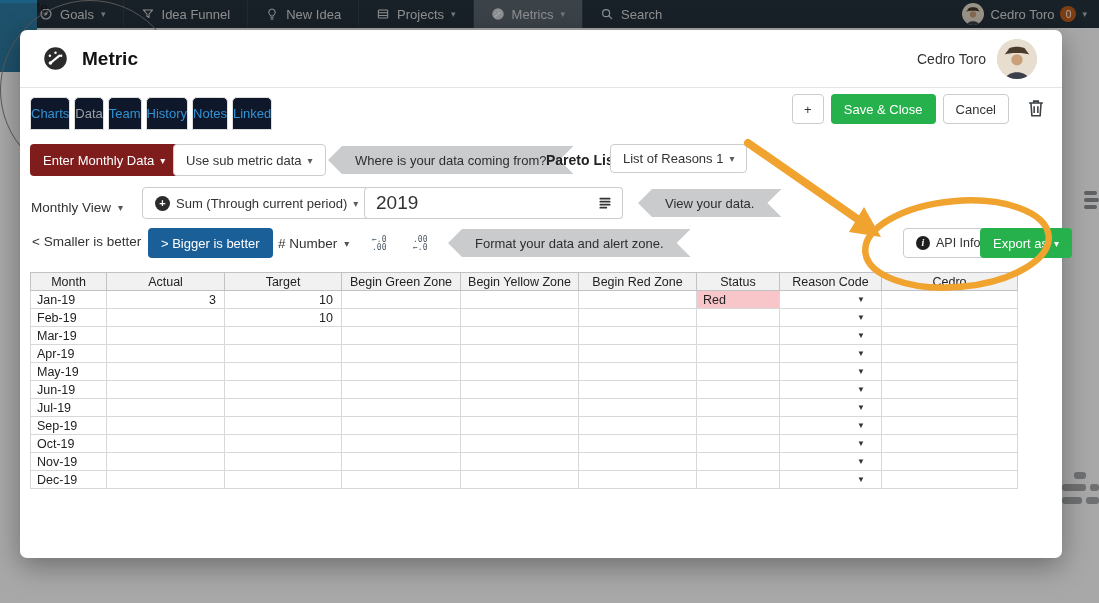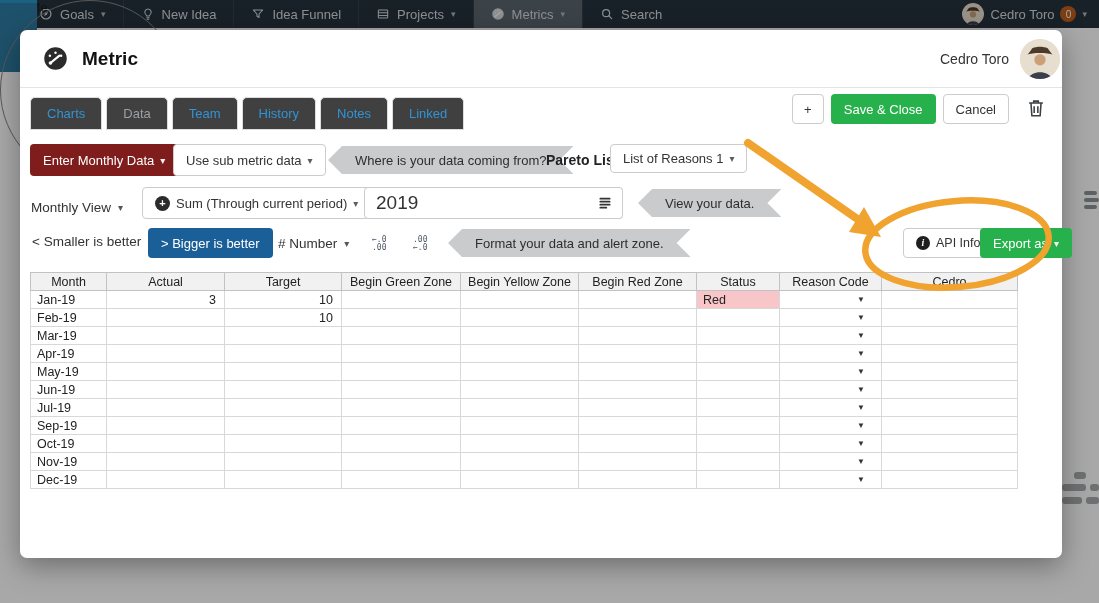--- a/index.html
+++ b/index.html
@@ -48,27 +48,27 @@
   .lbar { position:absolute; background:#a8abad; border-radius:3px; height:7px; }
   #f-line-r { left:1062; top:518; width:37px; height:3px; background:#2a94c8; }
   
   .dim { position:absolute; inset:0; background:rgba(0,0,0,.34); z-index:2; }
   
   .modal {
     position:absolute; left:20px; top:30px; width:1042px; height:528px;
     background:#fff; border-radius:7px; box-shadow:0 8px 28px rgba(0,0,0,.35); z-index:3;
   }
   .m-header { position:absolute; top:0; left:0; right:0; height:58px; border-bottom:1px solid #e4e4e4;
-    display:flex; align-items:center; padding:0 2px 0 22px; gap:13px; }
+    display:flex; align-items:center; padding:0 25px 0 22px; gap:13px; }
   .m-title { font-size:19px; font-weight:bold; color:#111; }
   .m-owner { margin-left:auto; display:flex; align-items:center; gap:11px; font-size:14px; color:#333; }
   .avatar { width:40px; height:40px; border-radius:50%; overflow:hidden; background:#e3dccd; flex:0 0 auto; }
   .tabs { position:absolute; top:67px; left:10px; display:flex; gap:4px; }
-  .tab { border:1px solid #ddd; border-radius:5px 5px 0 0; padding:8px 16px; font-size:13px;
-    color:#3193d5; background:#404040; cursor:pointer; }
+  .tab { border:1px solid #ddd; border-radius:5px 5px 0 0; padding:8px 0; font-size:13px;
+    color:#3193d5; background:#0f172a; cursor:pointer; }
   .tab.active { color:#9aa0a5; }
   .actions { position:absolute; top:64px; right:13px; display:flex; gap:7px; align-items:center; }
   .btn { height:30px; display:inline-flex; align-items:center; justify-content:center; gap:6px;
     border-radius:4px; font-size:13px; border:1px solid transparent; padding:0 12px; background:#fff;
     cursor:pointer; white-space:nowrap; color:#333; }
   .btn-outline { border-color:#ccc; }
   .btn-green { background:#26b14c; color:#fff; }
   .btn-blue  { background:#7f1d1d; color:#fff; height:32px; }
   .btn-darkblue { background:#1a5f98; color:#fff; }
   .btn .caret { font-size:10px; opacity:.95; }
@@ -156,29 +156,29 @@
   <div class="nav-logo">E</div>
   <div class="nav-item">
     <svg width="14" height="14">
         <use href="#i-compass"></use>
       </svg>
     <span>Goals</span>
     <span class="nav-caret">▾</span>
   </div>
   <div class="nav-item">
     <svg width="14" height="14">
-        <use href="#i-bulb"></use>
-      </svg>
-    <span>New Idea</span>
+        <use href="#i-funnel"></use>
+      </svg>
+    <span>Idea Funnel</span>
   </div>
   <div class="nav-item">
     <svg width="14" height="14">
-        <use href="#i-funnel"></use>
-      </svg>
-    <span>Idea Funnel</span>
+        <use href="#i-bulb"></use>
+      </svg>
+    <span>New Idea</span>
   </div>
   <div class="nav-item">
     <svg width="14" height="14">
         <use href="#i-projects"></use>
       </svg>
     <span>Projects</span>
     <span class="nav-caret">▾</span>
   </div>
   <div class="nav-item active">
     <svg width="14" height="14">

